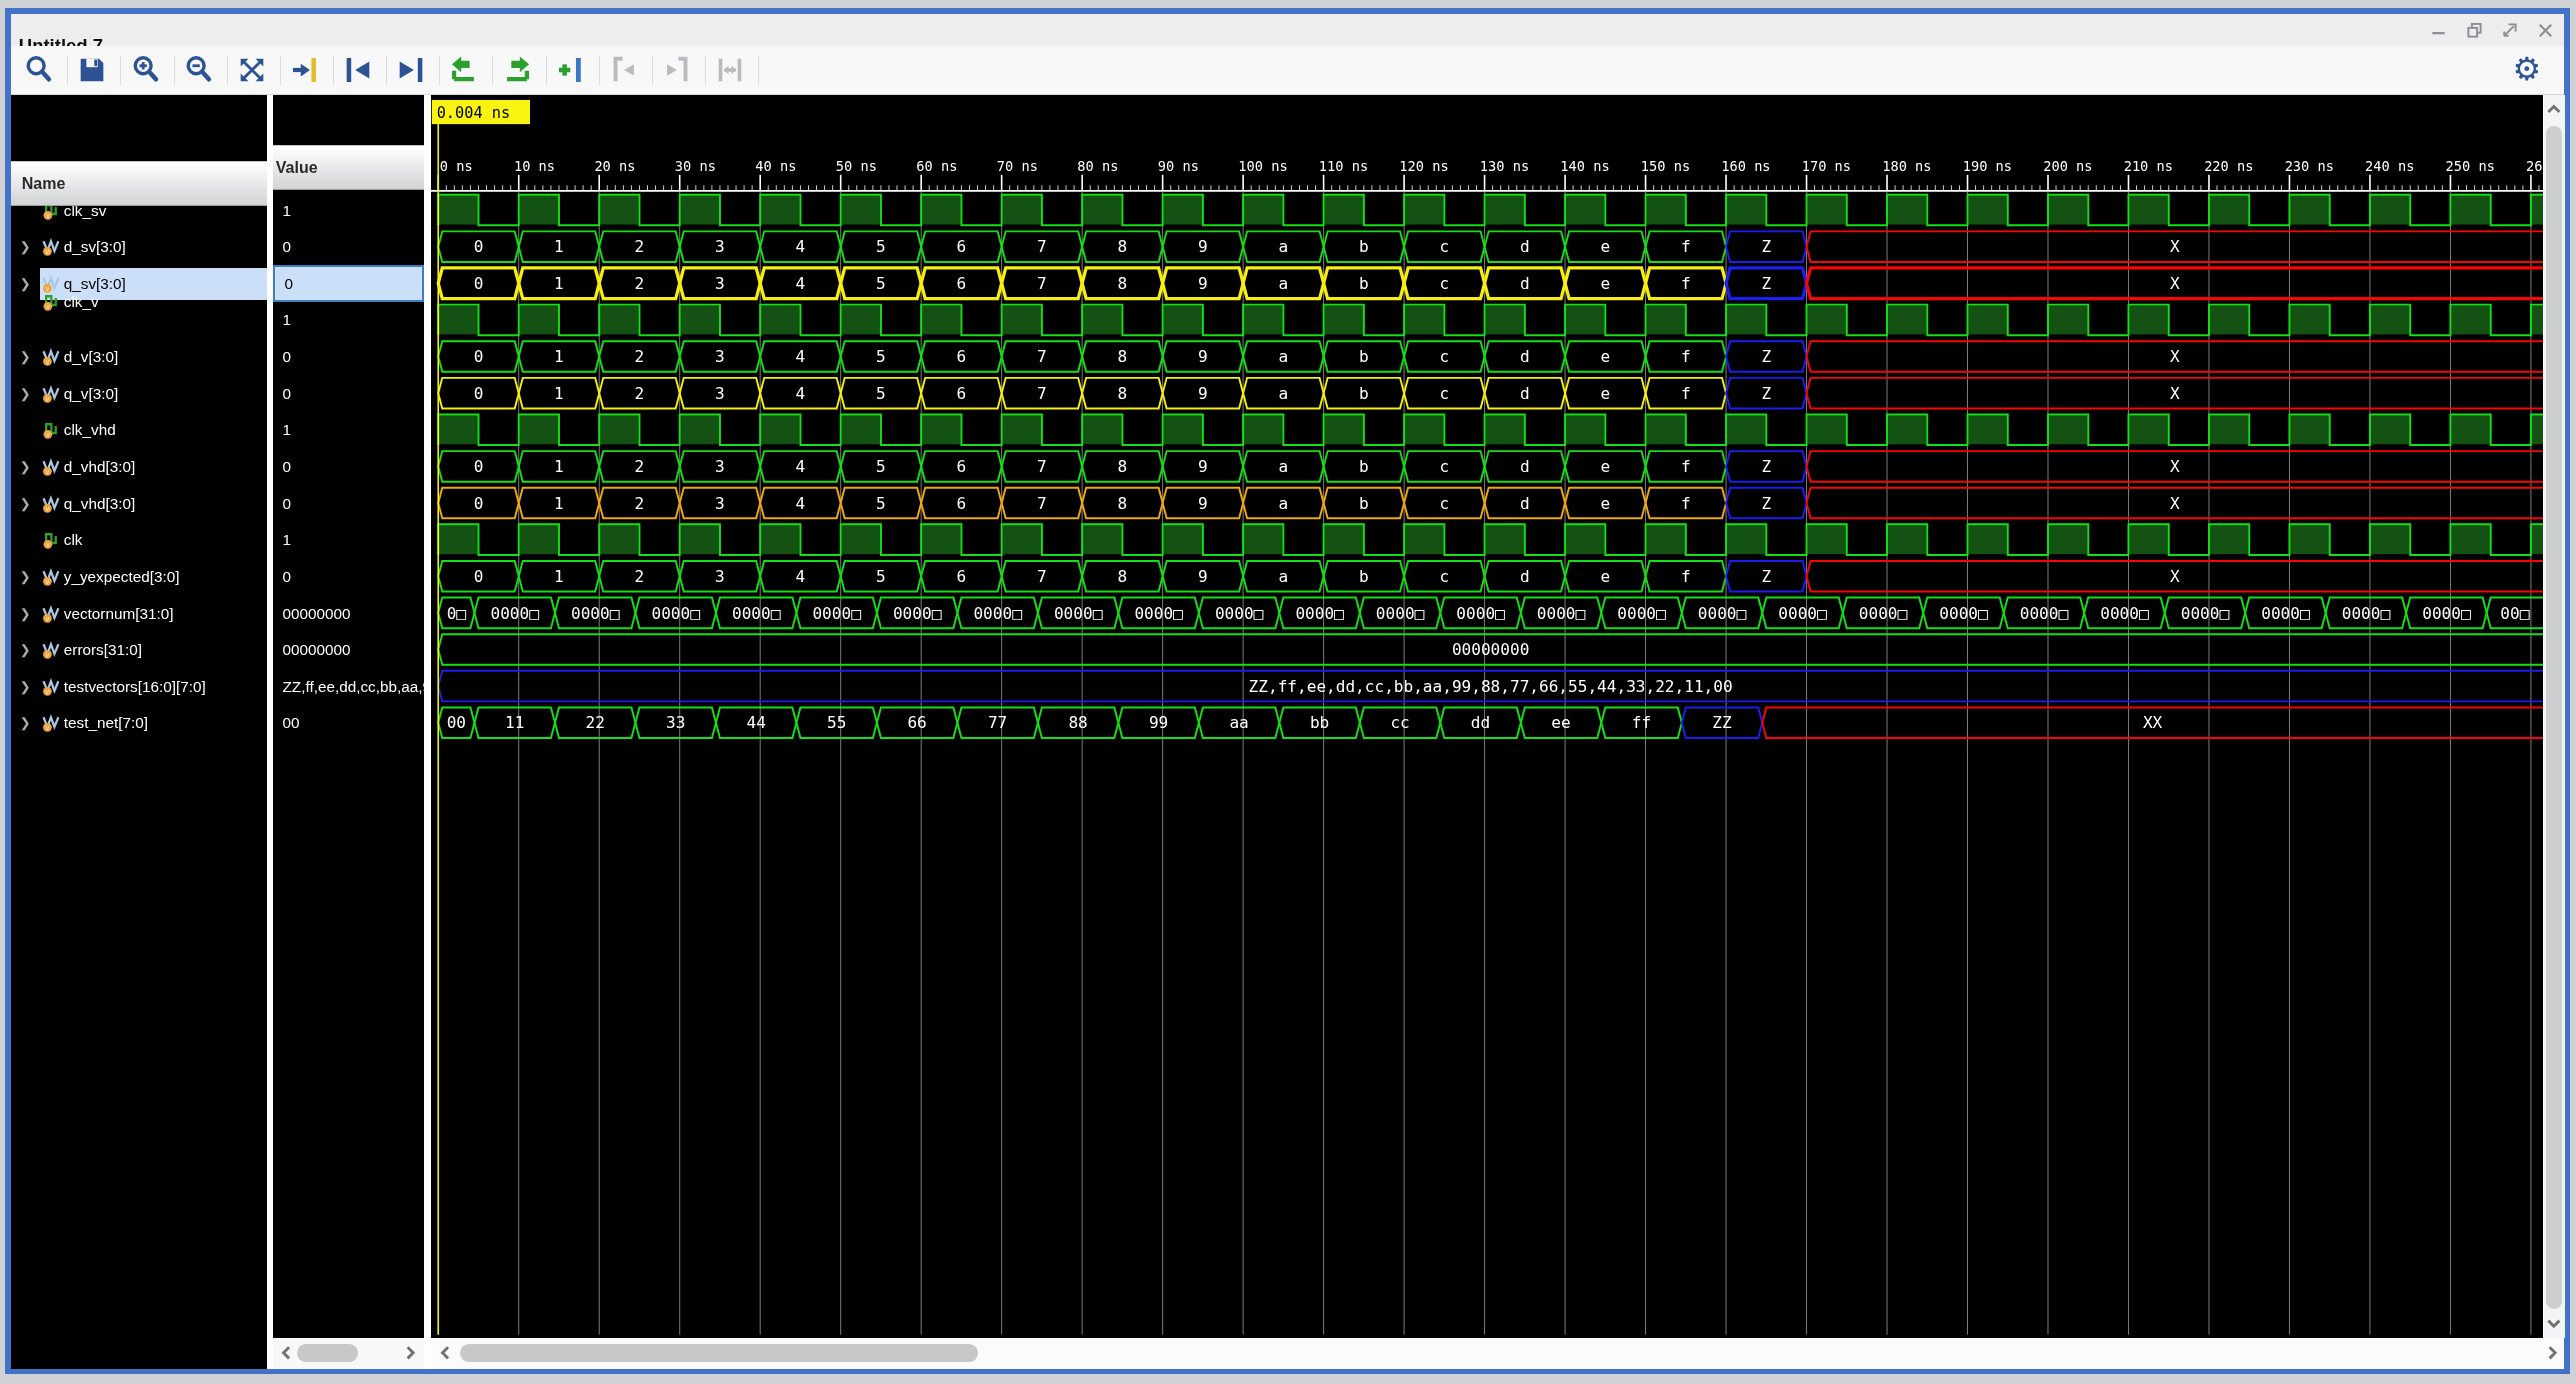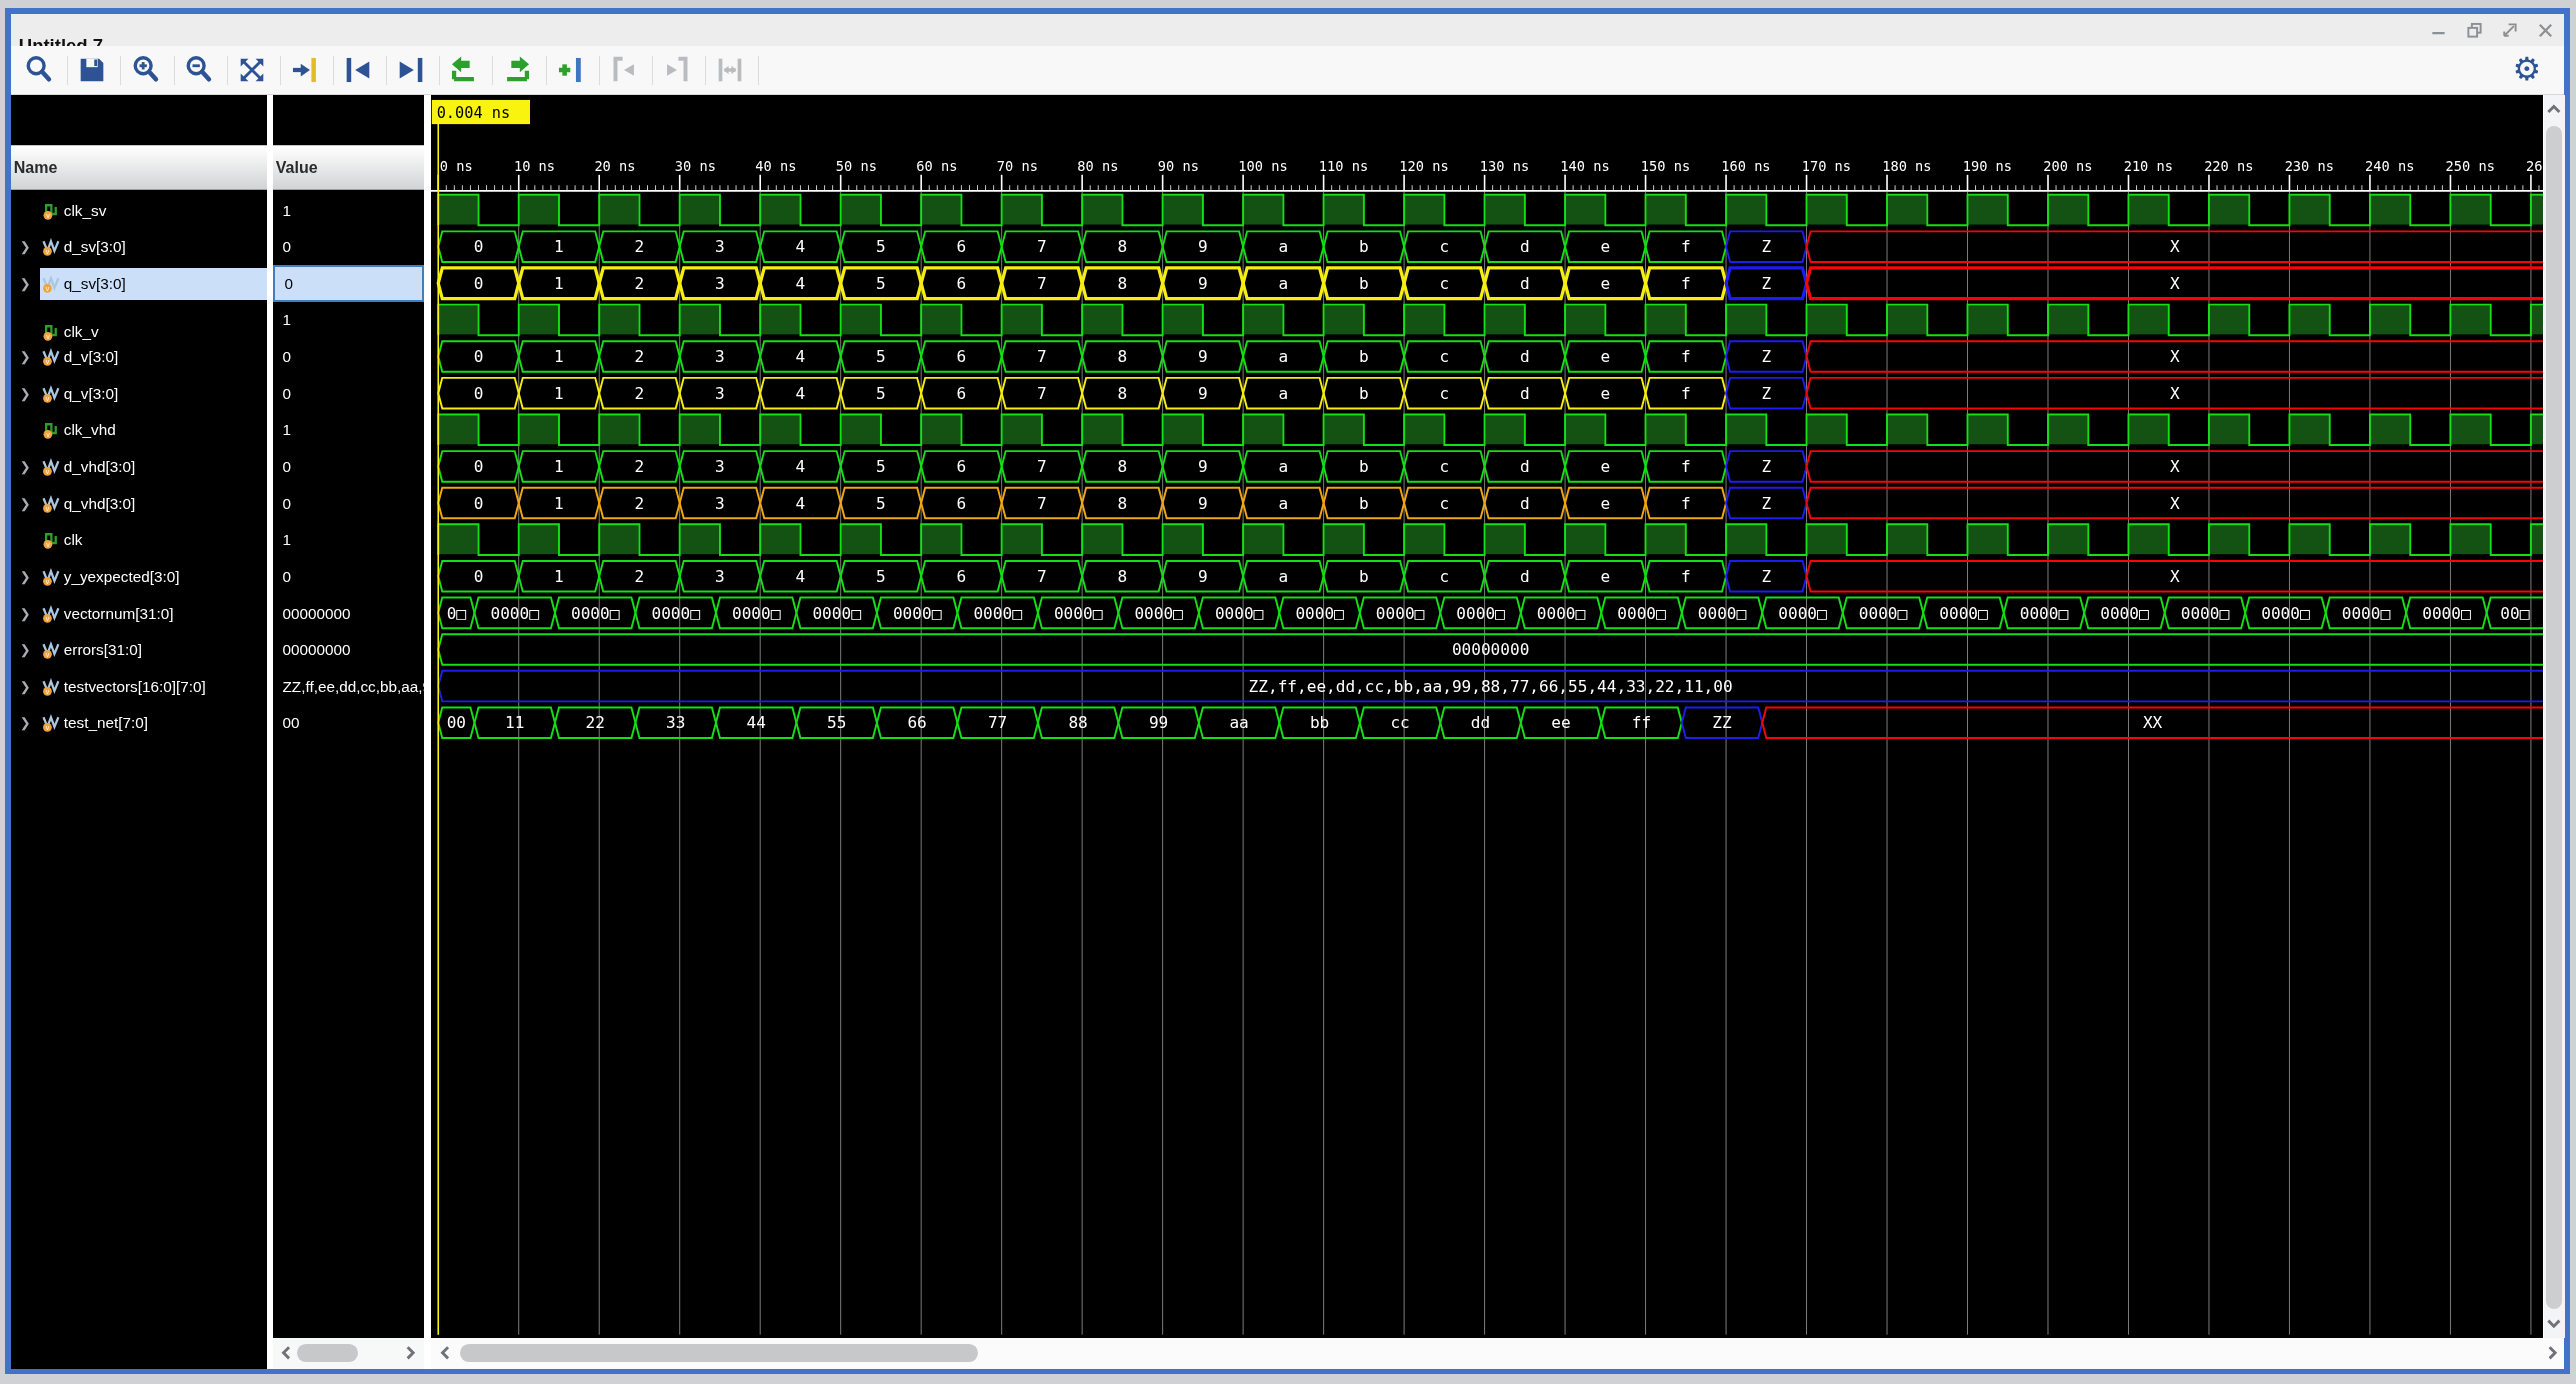--- a/index.html
+++ b/index.html
@@ -19,21 +19,21 @@
   .tb-sep{position:absolute;top:9.7px;width:0.8px;height:29px;background:#dcdcdc;}
   #gear{position:absolute;right:22.5px;top:3.2px;font-size:32px;color:#2d5394;line-height:40px;}
   
   #content{position:absolute;left:0;top:81px;width:2553px;height:1274px;background:#ffffff;}
   #names-panel{position:absolute;left:0;top:0;width:256px;height:1274px;background:#000;overflow:hidden;}
   #values-panel{position:absolute;left:262px;top:0;width:151px;height:1243px;background:#000;overflow:hidden;}
   #wave-panel{position:absolute;left:420px;top:0;width:2112px;height:1243px;background:#000;overflow:hidden;}
   .col-header{position:absolute;top:50px;height:45px;background:linear-gradient(#ffffff,#d2d3d5);
               border-top:0.8px solid #c6c6c8;border-bottom:1.6px solid #9f9fa1;box-sizing:border-box;
               display:flex;align-items:center;font-size:16px;font-weight:bold;color:#2b2b2b;}
-  #name-header{left:0;width:256px;padding-left:3px;}
+  #name-header{left:0;width:256px;padding-left:11px;margin-top:16px;}
   #value-header{left:262px;width:151px;padding-left:3px;}
   
   .sig-row{position:absolute;left:0;width:300px;height:37px;display:flex;align-items:center;color:#fff;font-size:15.3px;}
   .exp{width:29px;text-align:center;color:#a7adb3;font-size:13px;flex:0 0 29px;}
   .hl{flex:1;display:flex;align-items:center;height:32px;overflow:hidden;white-space:nowrap;}
   .sig-row.sel .hl{background:#ccdff8;color:#000;}
   .sicon{width:24px;flex:0 0 24px;display:flex;align-items:center;}
   .sicon svg{width:21px;height:21px;}
   .val-row{position:absolute;left:0;width:151px;height:37px;display:flex;align-items:center;color:#fff;
            font-size:15.3px;padding-left:9.7px;box-sizing:border-box;overflow:hidden;white-space:nowrap;}
@@ -196,21 +196,21 @@
               <span class="sicon">
                 <svg viewBox="0 0 24 24" style="font-size:19px">
                   <path d="M4 6 l4.5 11 4 -11 4 11 L21 6" fill="none" stroke="#a9c7e0" stroke-width="2.6"></path>
                   <circle cx="8.5" cy="17.5" r="5" fill="#f2a33c"></circle>
                   <text x="8.5" y="20.5" font-size="8" fill="#fff" text-anchor="middle" font-family="Liberation Sans,sans-serif">v</text>
                 </svg>
               </span>
               <span>q_sv[3:0]</span>
             </span>
           </div>
-          <div class="sig-row" style="top: 218px;">
+          <div class="sig-row" style="top: 188px;">
             <span class="exp"></span>
             <span class="hl">
               <span class="sicon">
                 <svg viewBox="0 0 24 24" style="font-size:19px">
                   <path d="M7 16 V6 h6 v10 h5 V8" fill="none" stroke="#2f9e2f" stroke-width="2.6"></path>
                   <circle cx="9" cy="17.5" r="5" fill="#f2a33c"></circle>
                   <text x="9" y="20.5" font-size="8" fill="#fff" text-anchor="middle" font-family="Liberation Sans,sans-serif">v</text>
                 </svg>
               </span>
               <span>clk_v</span>

